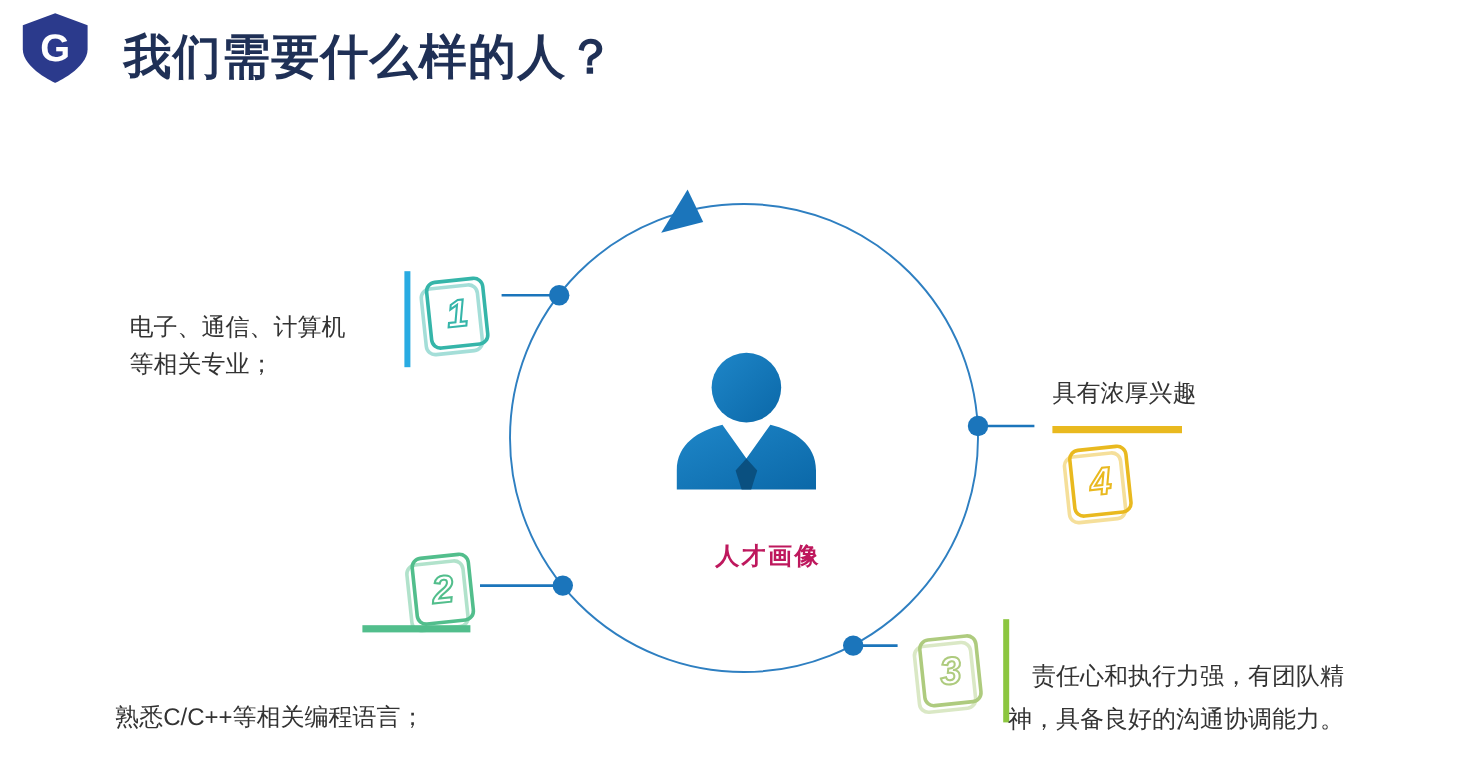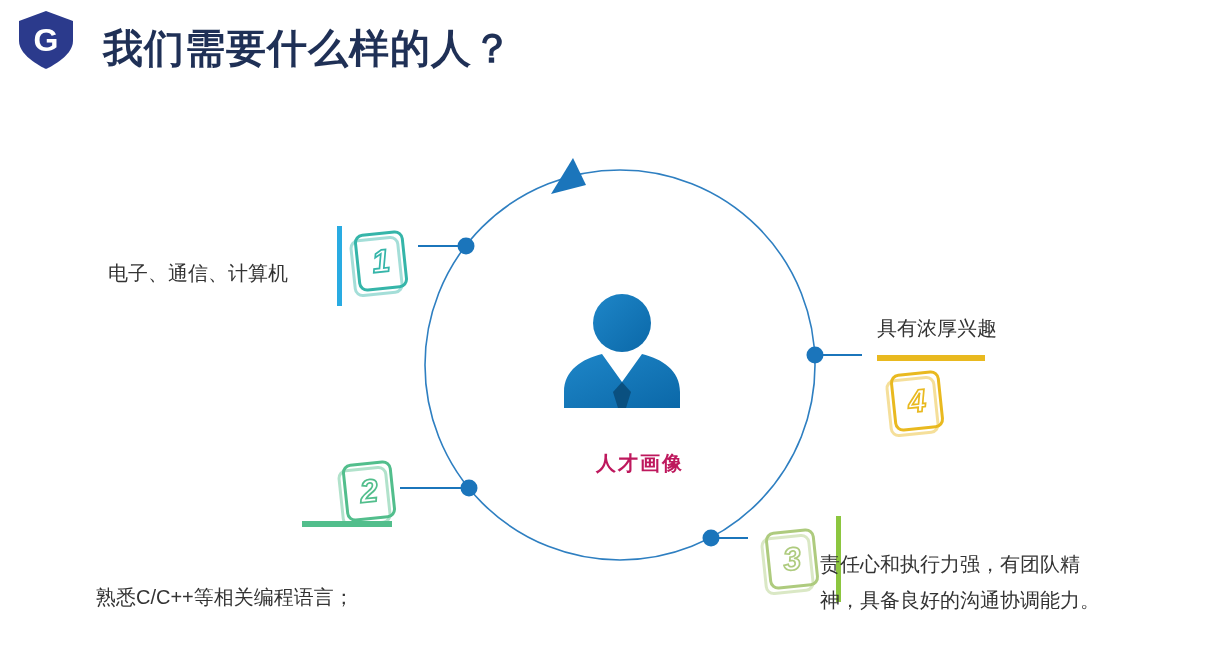--- a/index.html
+++ b/index.html
@@ -85,20 +85,21 @@
       <circle cx="242" cy="183" r="29" fill="url(#personGrad)"></circle>
       <path d="M184 268 L184 252 C184 230 202 219 222 214 L242 242 L262 214 C282 219 300 230 300 252 L300 268 Z" fill="url(#personGrad)"></path>
       <path d="M242 242 L233 252 L238 268 L246 268 L251 252 Z" style="fill: rgb(10, 80, 128);"></path>
     </g>
   </svg>
 
   <div class="abs center-label" style="color: #be185d; font-family: Liberation Serif, serif;">人才画像</div>
 
   <div class="abs item-text lh-155" style="left:108px; top:230px;">
     <div>电子、通信、计算机</div>
+    <div>等相关专业；</div>
   </div>
   <div class="abs bar-v" style="left: 337px; top: 226px; height: 80px; background: rgb(41, 171, 226);"></div>
   <div class="keycap" style="left: 356px; top: 232px; border-color: rgb(53, 181, 169); color: rgb(53, 181, 169);">
     <span>1</span>
   </div>
 
   <div class="keycap" style="left: 344px; top: 462px; border-color: rgb(82, 190, 140); color: rgb(82, 190, 140);">
     <span>2</span>
   </div>
   <div class="abs bar-h" style="left: 302px; top: 521px; width: 90px; background: rgb(82, 190, 140);"></div>
@@ -109,18 +110,18 @@
   </div>
   <div class="abs bar-h" style="left: 877px; top: 355px; width: 108px; background: rgb(233, 185, 31);"></div>
   <div class="keycap" style="left: 892px; top: 372px; border-color: rgb(233, 185, 31); color: rgb(233, 185, 31);">
     <span>4</span>
   </div>
 
   <div class="keycap" style="left: 767px; top: 530px; border-color: rgb(174, 203, 126); color: rgb(174, 203, 126);">
     <span>3</span>
   </div>
   <div class="abs bar-v" style="left: 836px; top: 516px; height: 86px; background: rgb(140, 198, 63);"></div>
-  <div class="abs item-text lh-180" style="left:820px; top:518px;">
+  <div class="abs item-text lh-180" style="left:840px; top:518px;text-align:right;">
     <div>责任心和执行力强，有团队精</div>
     <div>神，具备良好的沟通协调能力。</div>
   </div>
 
 </div>
 
 </body></html>

